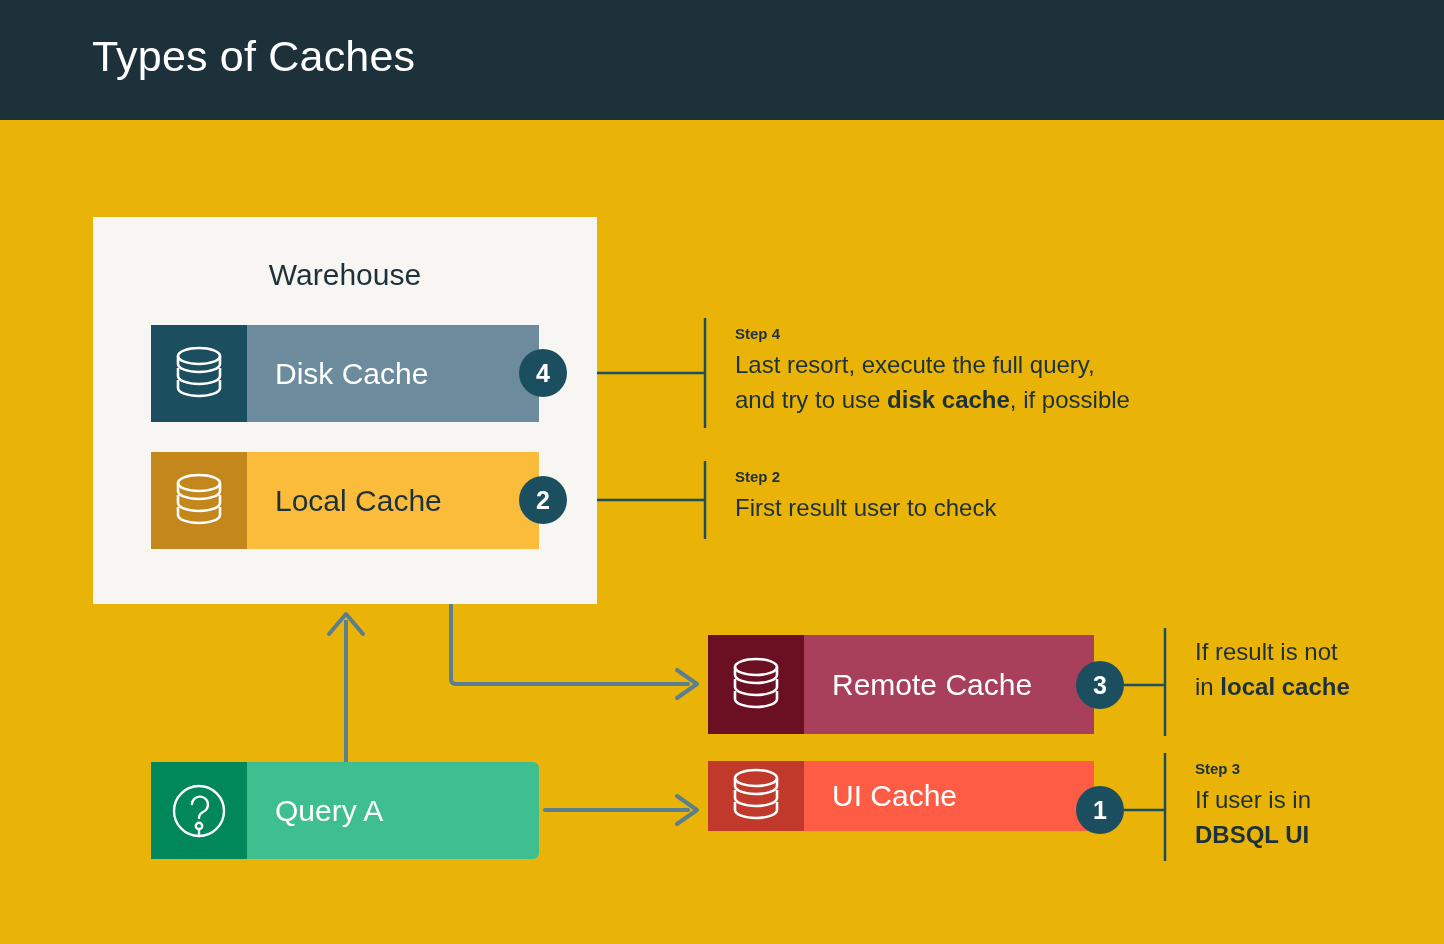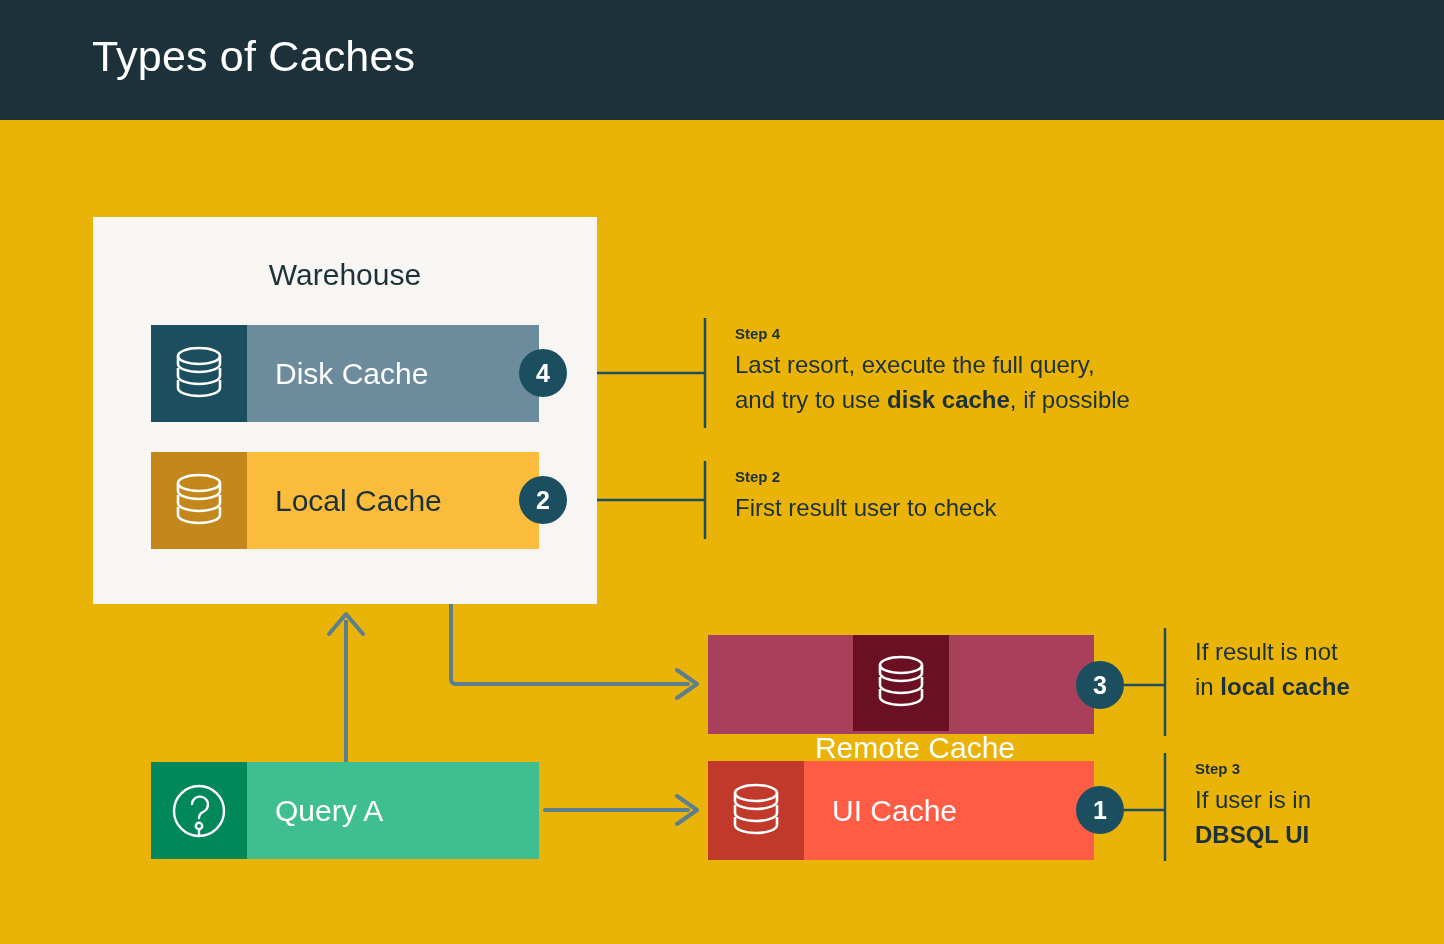--- a/index.html
+++ b/index.html
@@ -46,29 +46,29 @@
 
   
   #bar-disk-cache   { left: 151px; top: 325px; width: 388px; height: 97px; background: #6c8c9d; }
   #bar-disk-cache   .bar-icon  { background: #1b4f5f; }
   #bar-disk-cache   .bar-label { color: #ffffff; }
 
   #bar-local-cache  { left: 151px; top: 452px; width: 388px; height: 97px; background: #fbbc3c; }
   #bar-local-cache  .bar-icon  { background: #c4871b; }
   #bar-local-cache  .bar-label { color: #1c3139; }
 
-  #bar-remote-cache { left: 708px; top: 635px; width: 386px; height: 99px; background: #a83f5b; flex-direction: column; }
+  #bar-remote-cache { left: 708px; top: 635px; width: 386px; height: 99px; background: #a83f5b; }
   #bar-remote-cache .bar-icon  { background: #6b0f22; }
   #bar-remote-cache .bar-label { color: #ffffff; }
 
-  #bar-ui-cache     { left: 708px; top: 761px; width: 386px; height: 99px; background: #ff5c45; }
+  #bar-ui-cache     { left: 708px; top: 761px; width: 386px; height: 70px; background: #ff5c45; }
   #bar-ui-cache     .bar-icon  { background: #c0392b; }
   #bar-ui-cache     .bar-label { color: #ffffff; }
 
-  #bar-query-a      { left: 151px; top: 762px; width: 388px; height: 97px; background: #3fbf8f; }
+  #bar-query-a      { left: 151px; top: 762px; width: 388px; height: 97px; background: #3fbf8f; border-radius: 6px; }
   #bar-query-a      .bar-icon  { background: #00875a; }
   #bar-query-a      .bar-label { color: #ffffff; }
 
   
   .badge {
     position: absolute; width: 48px; height: 48px; border-radius: 50%;
     background: #1b4f5f; color: #ffffff;
     display: flex; align-items: center; justify-content: center;
     font-size: 25px; font-weight: 600; line-height: 1;
   }

